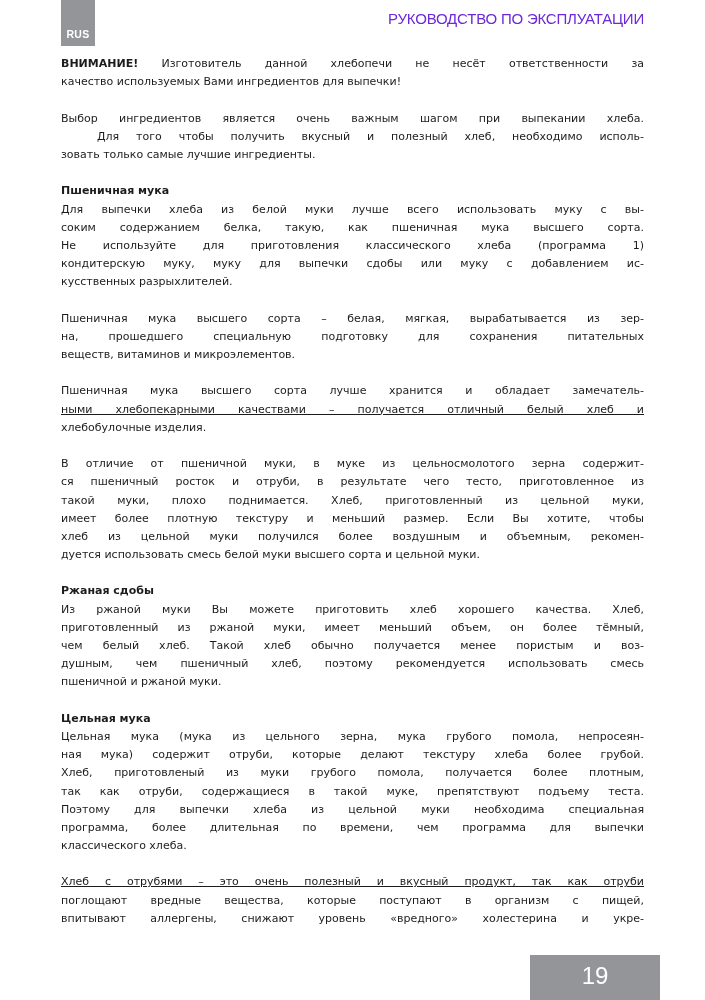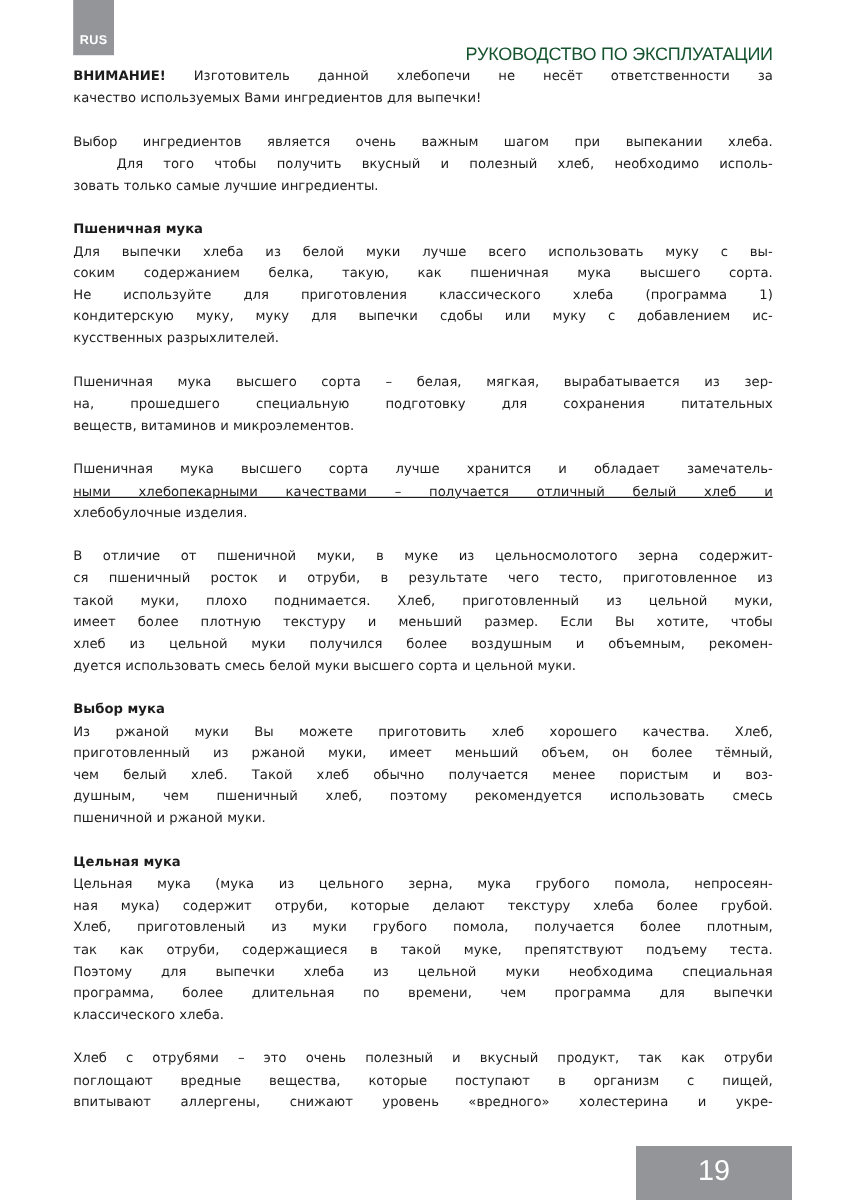--- a/index.html
+++ b/index.html
@@ -31,24 +31,24 @@
       text-align: center;
       color: #ffffff;
       font-family: "Liberation Sans", sans-serif;
       font-weight: bold;
       font-size: 10.5px;
       letter-spacing: 0.3px;
     }
     .running-head {
       position: absolute;
       right: 61px;
-      top: 37px;
+      top: 10px;
       font-family: "Liberation Sans", sans-serif;
       font-size: 15px;
-      color: #14532d;
+      color: #6d28d9;
       letter-spacing: -0.2px;
     }
     .content {
       position: absolute;
       left: 61px;
       top: 55px;
       width: 583px;
       font-size: 11px;
       line-height: 18.2px;
     }
@@ -136,40 +136,40 @@
   <div class="para">
     <span class="line" style="white-space: normal;">В отличие от пшеничной муки, в муке из цельносмолотого зерна содержит-</span>
     <span class="line" style="white-space: normal;">ся пшеничный росток и отруби, в результате чего тесто, приготовленное из</span>
     <span class="line" style="white-space: normal;">такой муки, плохо поднимается. Хлеб, приготовленный из цельной муки,</span>
     <span class="line" style="white-space: normal;">имеет более плотную текстуру и меньший размер. Если Вы хотите, чтобы</span>
     <span class="line" style="white-space: normal;">хлеб из цельной муки получился более воздушным и объемным, рекомен-</span>
     <span class="line last" style="white-space: normal;">дуется использовать смесь белой муки высшего сорта и цельной муки.</span>
   </div>
 
   <div class="para">
-    <span class="heading">Выбор мука</span>
+    <span class="heading">Ржаная сдобы</span>
     <span class="line" style="white-space: normal;">Из ржаной муки Вы можете приготовить хлеб хорошего качества. Хлеб,</span>
     <span class="line" style="white-space: normal;">приготовленный из ржаной муки, имеет меньший объем, он более тёмный,</span>
     <span class="line" style="white-space: normal;">чем белый хлеб. Такой хлеб обычно получается менее пористым и воз-</span>
     <span class="line" style="white-space: normal;">душным, чем пшеничный хлеб, поэтому рекомендуется использовать смесь</span>
     <span class="line last" style="white-space: normal;">пшеничной и ржаной муки.</span>
   </div>
 
   <div class="para">
     <span class="heading">Цельная мука</span>
     <span class="line" style="white-space: normal;">Цельная мука (мука из цельного зерна,  мука грубого помола, непросеян-</span>
     <span class="line" style="white-space: normal;">ная мука) содержит отруби, которые делают текстуру хлеба более грубой.</span>
     <span class="line" style="white-space: normal;">Хлеб, приготовленый из муки грубого помола, получается более плотным,</span>
     <span class="line" style="white-space: normal;">так как отруби, содержащиеся в такой муке, препятствуют подъему теста.</span>
     <span class="line" style="white-space: normal;">Поэтому для выпечки хлеба из цельной муки необходима специальная</span>
     <span class="line" style="white-space: normal;">программа, более длительная по времени, чем программа для выпечки</span>
     <span class="line last" style="white-space: normal;">классического хлеба.</span>
   </div>
   <div class="para">
-    <span class="line" style="white-space: normal;">Хлеб с отрубями – это очень полезный и вкусный продукт, так как отруби</span>
+    <span class="line" style="white-space: normal; text-decoration: underline;">Хлеб с отрубями – это очень полезный и вкусный продукт, так как отруби</span>
     <span class="line" style="white-space: normal;">поглощают вредные вещества, которые поступают в организм с пищей,</span>
     <span class="line" style="white-space: normal;">впитывают аллергены, снижают уровень «вредного» холестерина и укре-</span>
   </div>
 
 </div>
 
 <div class="page-number-box">
   <span>19</span>
 </div>
 

